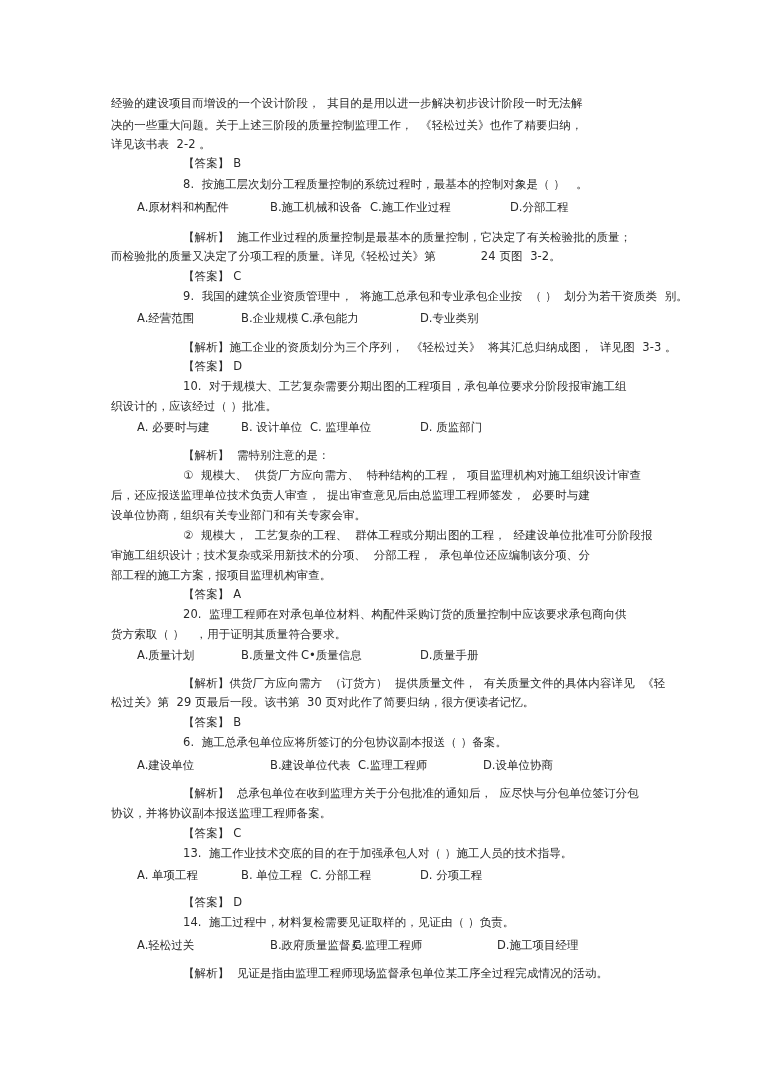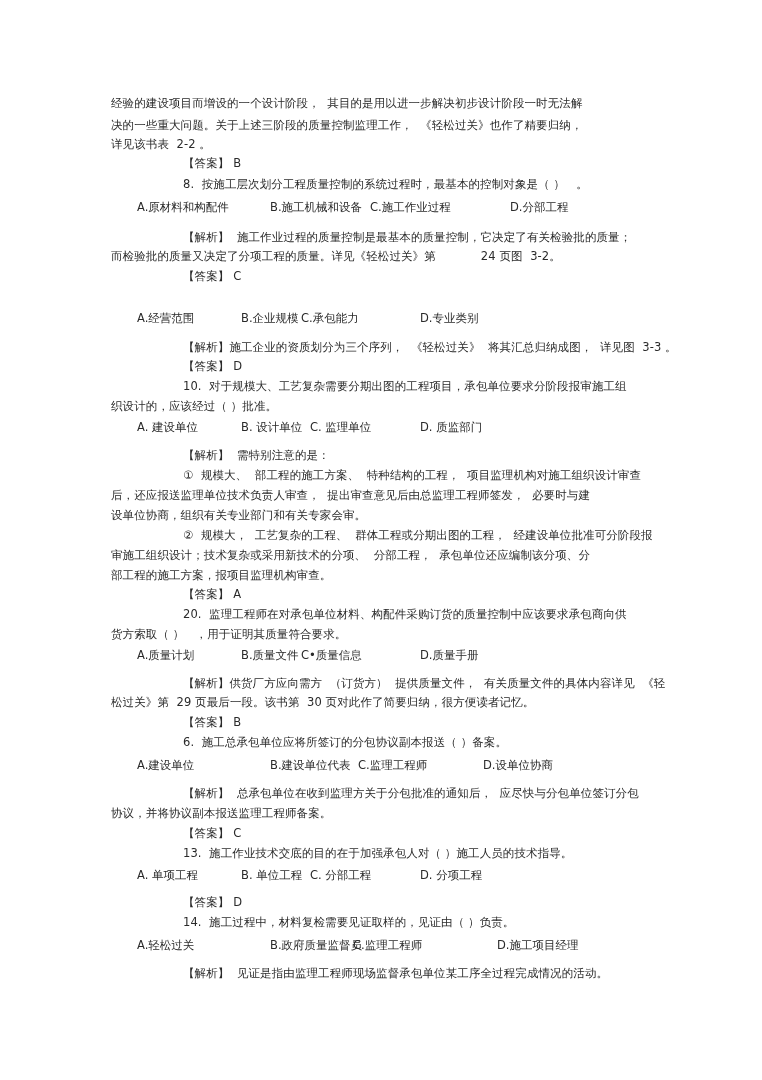--- a/index.html
+++ b/index.html
@@ -22,35 +22,36 @@
 
   <div class="ln ind" style="top:176px">8.  按施工层次划分工程质量控制的系统过程时，最基本的控制对象是（ ）   。</div>
   <div class="opt" style="top:199px;left:137px">A.原材料和构配件</div>
   <div class="opt" style="top:199px;left:270px">B.施工机械和设备</div>
   <div class="opt" style="top:199px;left:370px">C.施工作业过程</div>
   <div class="opt" style="top:199px;left:510px">D.分部工程</div>
   <div class="ln ind" style="top:229px">【解析】  施工作业过程的质量控制是最基本的质量控制，它决定了有关检验批的质量；</div>
   <div class="ln" style="top:248px">而检验批的质量又决定了分项工程的质量。详见《轻松过关》第            24 页图  3-2。</div>
   <div class="ln ind" style="top:268px">【答案】 C</div>
 
+  <div class="ln ind" style="top:288px">9.  我国的建筑企业资质管理中，  将施工总承包和专业承包企业按  （ ）  划分为若干资质类  别。</div>
   <div class="opt" style="top:310px;left:137px">A.经营范围</div>
   <div class="opt" style="top:310px;left:241px">B.企业规模</div>
   <div class="opt" style="top:310px;left:301px">C.承包能力</div>
   <div class="opt" style="top:310px;left:420px">D.专业类别</div>
   <div class="ln ind" style="top:339px">【解析】施工企业的资质划分为三个序列，  《轻松过关》  将其汇总归纳成图，  详见图  3-3 。</div>
   <div class="ln ind" style="top:358px">【答案】 D</div>
 
   <div class="ln ind" style="top:378px">10.  对于规模大、工艺复杂需要分期出图的工程项目，承包单位要求分阶段报审施工组</div>
   <div class="ln" style="top:398px">织设计的，应该经过（ ）批准。</div>
-  <div class="opt" style="top:419px;left:137px">A. 建设单位</div>
+  <div class="opt" style="top:419px;left:137px">A. 必要时与建</div>
   <div class="opt" style="top:419px;left:241px">B. 设计单位</div>
   <div class="opt" style="top:419px;left:310px">C. 监理单位</div>
   <div class="opt" style="top:419px;left:420px">D. 质监部门</div>
   <div class="ln ind" style="top:447px">【解析】  需特别注意的是：</div>
-  <div class="ln ind" style="top:467px">①  规模大、  部工程的施工方案、  特种结构的工程，  项目监理机构对施工组织设计审查</div>
+  <div class="ln ind" style="top:467px">①  规模大、  供货厂方应向需方、  特种结构的工程，  项目监理机构对施工组织设计审查</div>
   <div class="ln" style="top:507px">设单位协商，组织有关专业部门和有关专家会审。</div>
   <div class="ln" style="top:487px">后，还应报送监理单位技术负责人审查，  提出审查意见后由总监理工程师签发，  必要时与建</div>
   <div class="ln ind" style="top:527px">②  规模大，  工艺复杂的工程、  群体工程或分期出图的工程，  经建设单位批准可分阶段报</div>
   <div class="ln" style="top:547px">审施工组织设计；技术复杂或采用新技术的分项、  分部工程，  承包单位还应编制该分项、分</div>
   <div class="ln" style="top:567px">部工程的施工方案，报项目监理机构审查。</div>
   <div class="ln ind" style="top:586px">【答案】 A</div>
 
   <div class="ln ind" style="top:606px">20.  监理工程师在对承包单位材料、构配件采购订货的质量控制中应该要求承包商向供</div>
   <div class="ln" style="top:626px">货方索取（ ）   ，用于证明其质量符合要求。</div>
   <div class="opt" style="top:647px;left:137px">A.质量计划</div>

